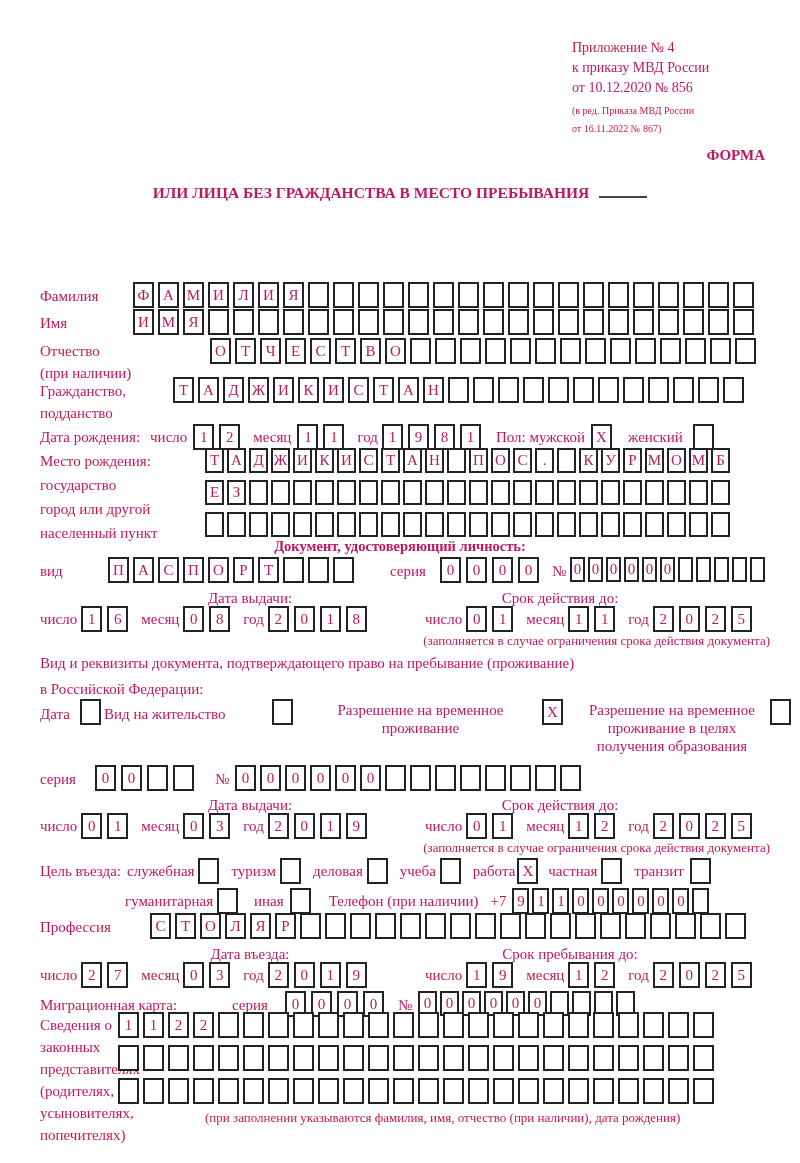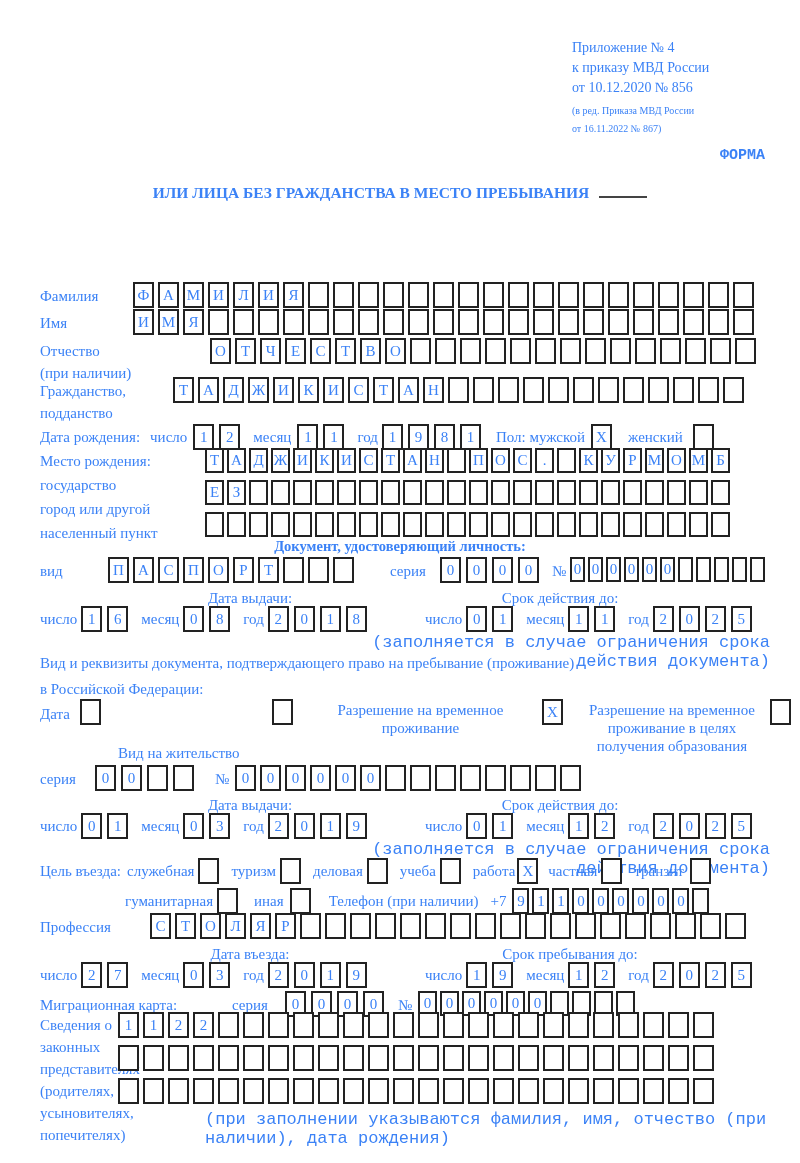--- a/index.html
+++ b/index.html
@@ -1,21 +1,21 @@
 <!DOCTYPE html>
 <html><head>
 <meta charset="utf-8">
 <style>
   html,body { margin:0; padding:0; background:#fff; }
   #page { position:relative; width:800px; height:1163px; background:#fff;
-          font-family:"Liberation Serif", serif; color:#3b82f6; overflow:hidden; }
+          font-family:"Liberation Serif", serif; color:#be185d; overflow:hidden; }
   .abs { position:absolute; }
   .lbl { font-size:15px; line-height:1.2; white-space:nowrap; }
   .b   { font-weight:bold; }
-  .note{ font-size:17px;font-family:Liberation Mono, monospace; }
+  .note{ font-size:13px; }
   .hdr { font-size:14px; line-height:20px; }
   .hdr-sub { font-size:10px; line-height:18px; margin-top:4px; }
   .center { text-align:center; }
   .right { text-align:right; }
   .row { display:flex; align-items:center; }
   .cells { display:flex; }
   .cell { box-sizing:border-box; flex:0 0 auto; width:21px; height:26px; border:2px solid #222;
           margin-right:4px; display:flex; align-items:center; justify-content:center;
           font-size:15px; background:#fff; }
   .sm .cell { width:19px; height:25px; margin-right:3px; }
@@ -36,21 +36,21 @@
   <div class="abs hdr" style="left:572px; top:38px;">
     <div>Приложение № 4</div>
     <div>к приказу МВД России</div>
     <div>от 10.12.2020 № 856</div>
     <div class="hdr-sub">
       <div>(в ред. Приказа МВД России</div>
       <div>от 16.11.2022 № 867)</div>
     </div>
   </div>
 
-  <div class="abs b right" style="left:600px; top:147px; width:165px; font-size:15px;font-family:Liberation Mono, monospace;">ФОРМА</div>
+  <div class="abs b right" style="left:600px; top:147px; width:165px; font-size:15px;">ФОРМА</div>
 
   <div class="abs center title" style="left:0; top:181px; width:800px;">
     <div>
       <span>ИЛИ ЛИЦА БЕЗ ГРАЖДАНСТВА В МЕСТО ПРЕБЫВАНИЯ</span><span class="title-underline"></span>
     </div>
   </div>
 
 
   <div class="abs lbl" style="left:40px; top:287px;">Фамилия</div>
   <div class="abs cells" style="left:133px; top:282px;">
@@ -357,21 +357,21 @@
   </div>
   <div class="abs note right" style="left:345px; top:633px; width:425px;">(заполняется в случае ограничения срока действия документа)</div>
 
   <div class="abs lbl" style="left:40px; top:654px;">Вид и реквизиты документа, подтверждающего право на пребывание (проживание)</div>
   <div class="abs lbl" style="left:40px; top:680px;">в Российской Федерации:</div>
 
   <div class="abs lbl" style="left:40px; top:705px;">Дата</div>
   <div class="abs cells" style="left:80px; top:699px;">
       <span class="cell"></span>
     </div>
-  <div class="abs lbl" style="left:118px; top:705px;margin-top:39px;">Вид на жительство</div>
+  <div class="abs lbl" style="left:104px; top:705px;">Вид на жительство</div>
   <div class="abs cells" style="left:272px; top:699px;">
       <span class="cell"></span>
     </div>
   <div class="abs stack lbl" style="left:308px; top:701px; width:225px;">
     <span>Разрешение на временное</span>
     <span>проживание</span>
   </div>
   <div class="abs cells" style="left:542px; top:699px;">
       <span class="cell">X</span>
     </div>

